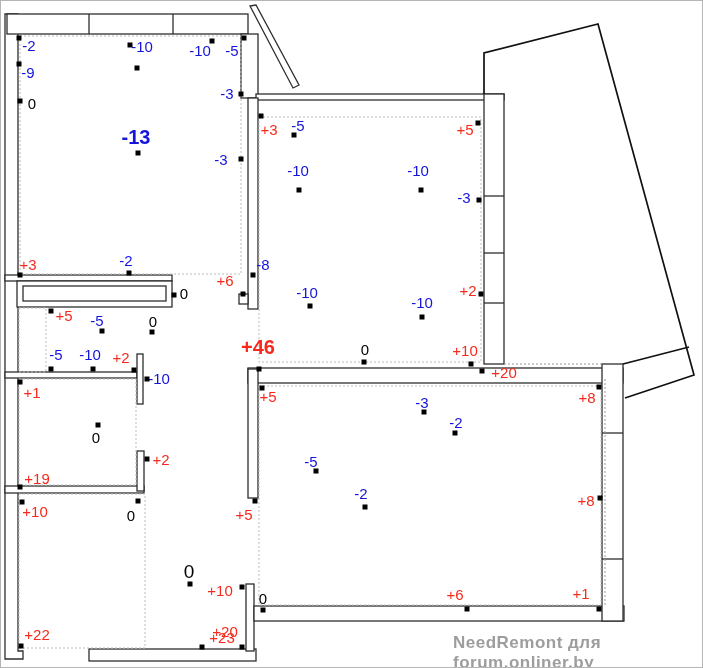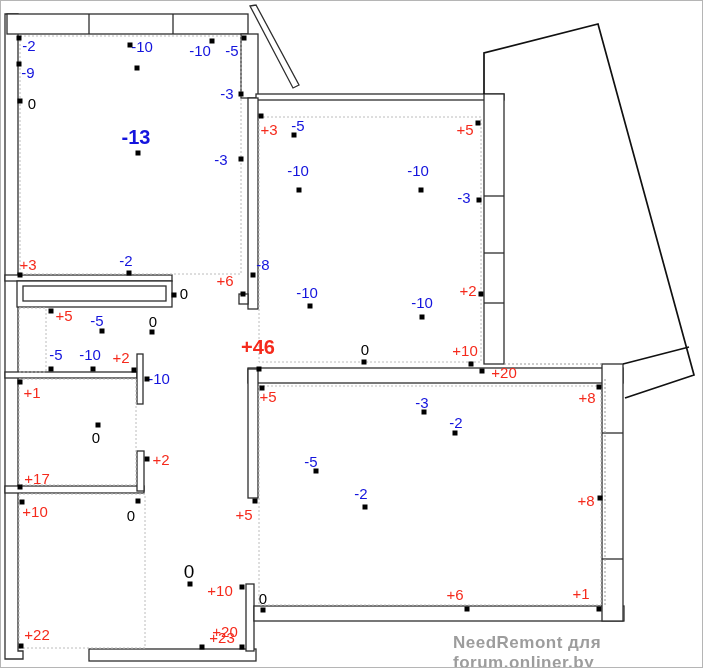--- a/index.html
+++ b/index.html
@@ -148,21 +148,21 @@
       <span class="lbl" style="left: 120px; top: 356px; color: rgb(245, 42, 28);">+2</span>
       <div class="mrk" style="left: 133px; top: 369px; background: rgb(0, 0, 0);"></div>
       <span class="lbl" style="left: 158px; top: 377px; color: rgb(20, 20, 221);">-10</span>
       <div class="mrk" style="left: 146px; top: 378px; background: rgb(0, 0, 0);"></div>
       <span class="lbl" style="left: 31px; top: 391px; color: rgb(245, 42, 28);">+1</span>
       <div class="mrk" style="left: 19px; top: 381px; background: rgb(0, 0, 0);"></div>
       <span class="lbl" style="left: 95px; top: 436px; color: rgb(0, 0, 0);">0</span>
       <div class="mrk" style="left: 97px; top: 424px; background: rgb(0, 0, 0);"></div>
       <span class="lbl" style="left: 160px; top: 458px; color: rgb(245, 42, 28);">+2</span>
       <div class="mrk" style="left: 146px; top: 458px; background: rgb(0, 0, 0);"></div>
-      <span class="lbl" style="left: 36px; top: 477px; color: rgb(245, 42, 28);">+17</span>
+      <span class="lbl" style="left: 36px; top: 477px; color: rgb(245, 42, 28);">+19</span>
       <div class="mrk" style="left: 19px; top: 486px; background: rgb(0, 0, 0);"></div>
       <span class="lbl" style="left: 34px; top: 510px; color: rgb(245, 42, 28);">+10</span>
       <div class="mrk" style="left: 21px; top: 501px; background: rgb(0, 0, 0);"></div>
       <span class="lbl" style="left: 130px; top: 514px; color: rgb(0, 0, 0);">0</span>
       <div class="mrk" style="left: 137px; top: 500px; background: rgb(0, 0, 0);"></div>
       <span class="lbl big" style="left: 257px; top: 346px; color: rgb(245, 42, 28);">+46</span>
       <div class="mrk" style="left: 258px; top: 368px; background: rgb(0, 0, 0);"></div>
       <span class="lbl" style="left: 364px; top: 348px; color: rgb(0, 0, 0);">0</span>
       <div class="mrk" style="left: 363px; top: 361px; background: rgb(0, 0, 0);"></div>
       <span class="lbl" style="left: 464px; top: 349px; color: rgb(245, 42, 28);">+10</span>

